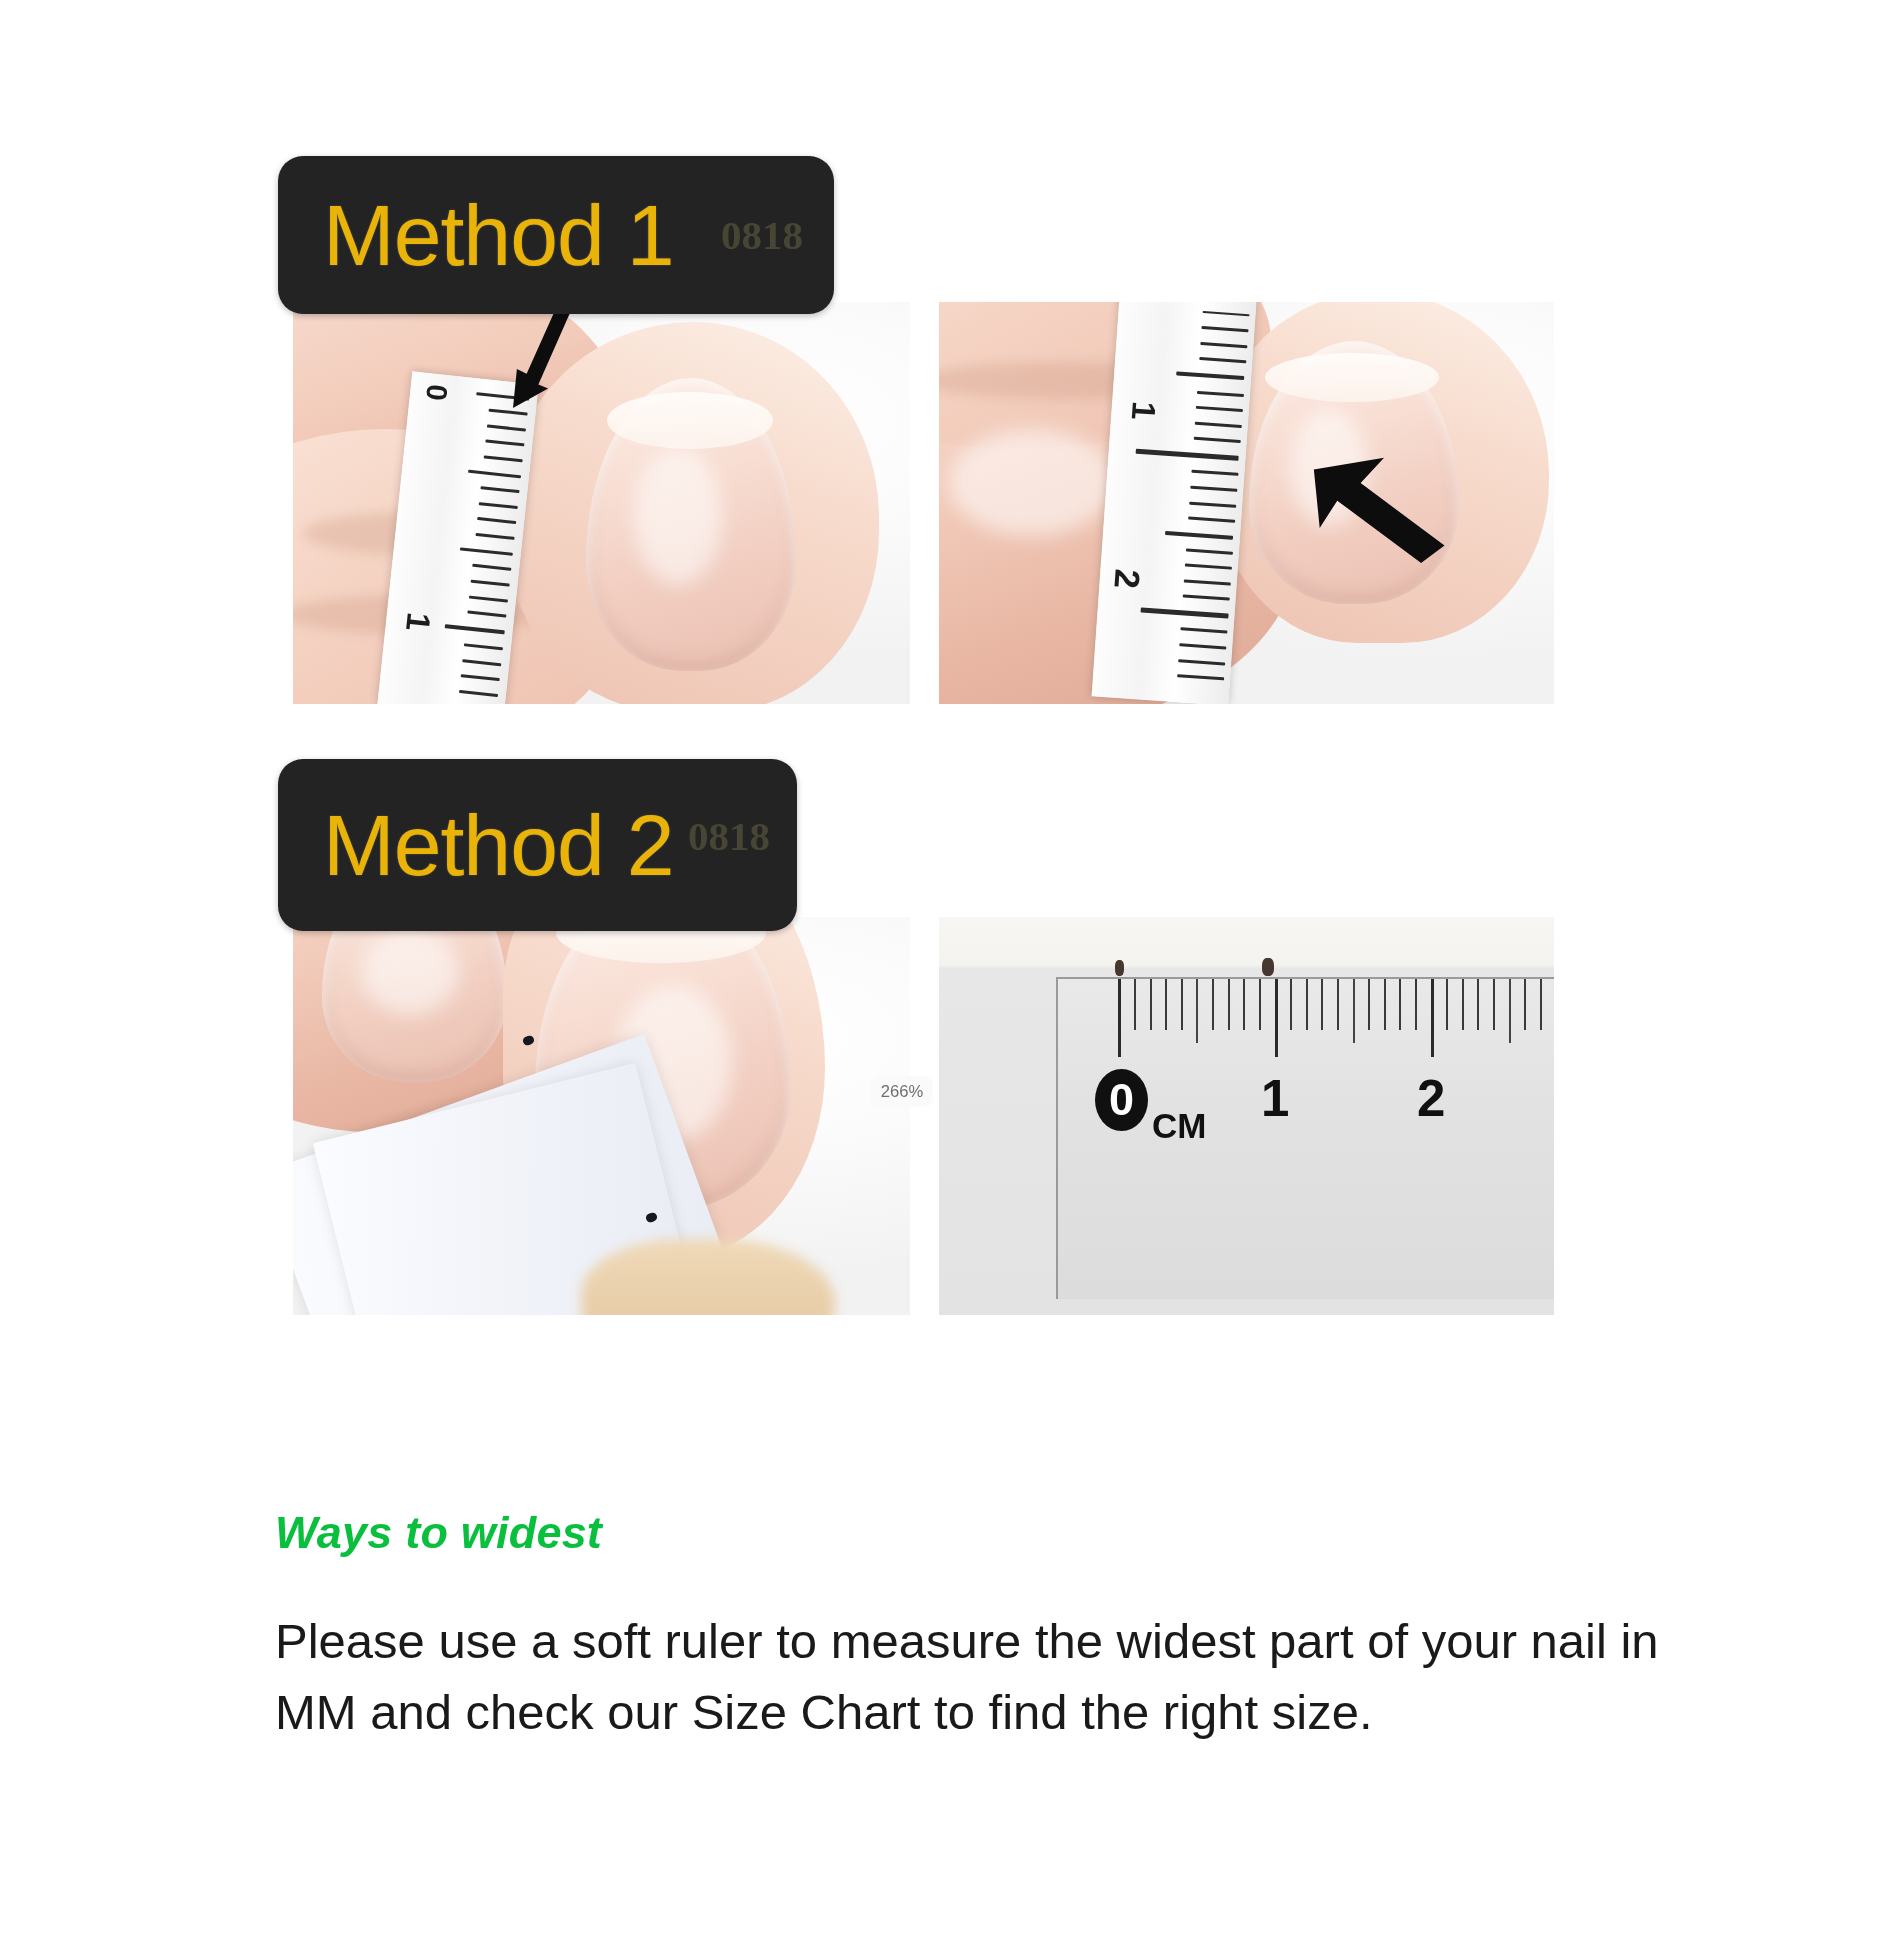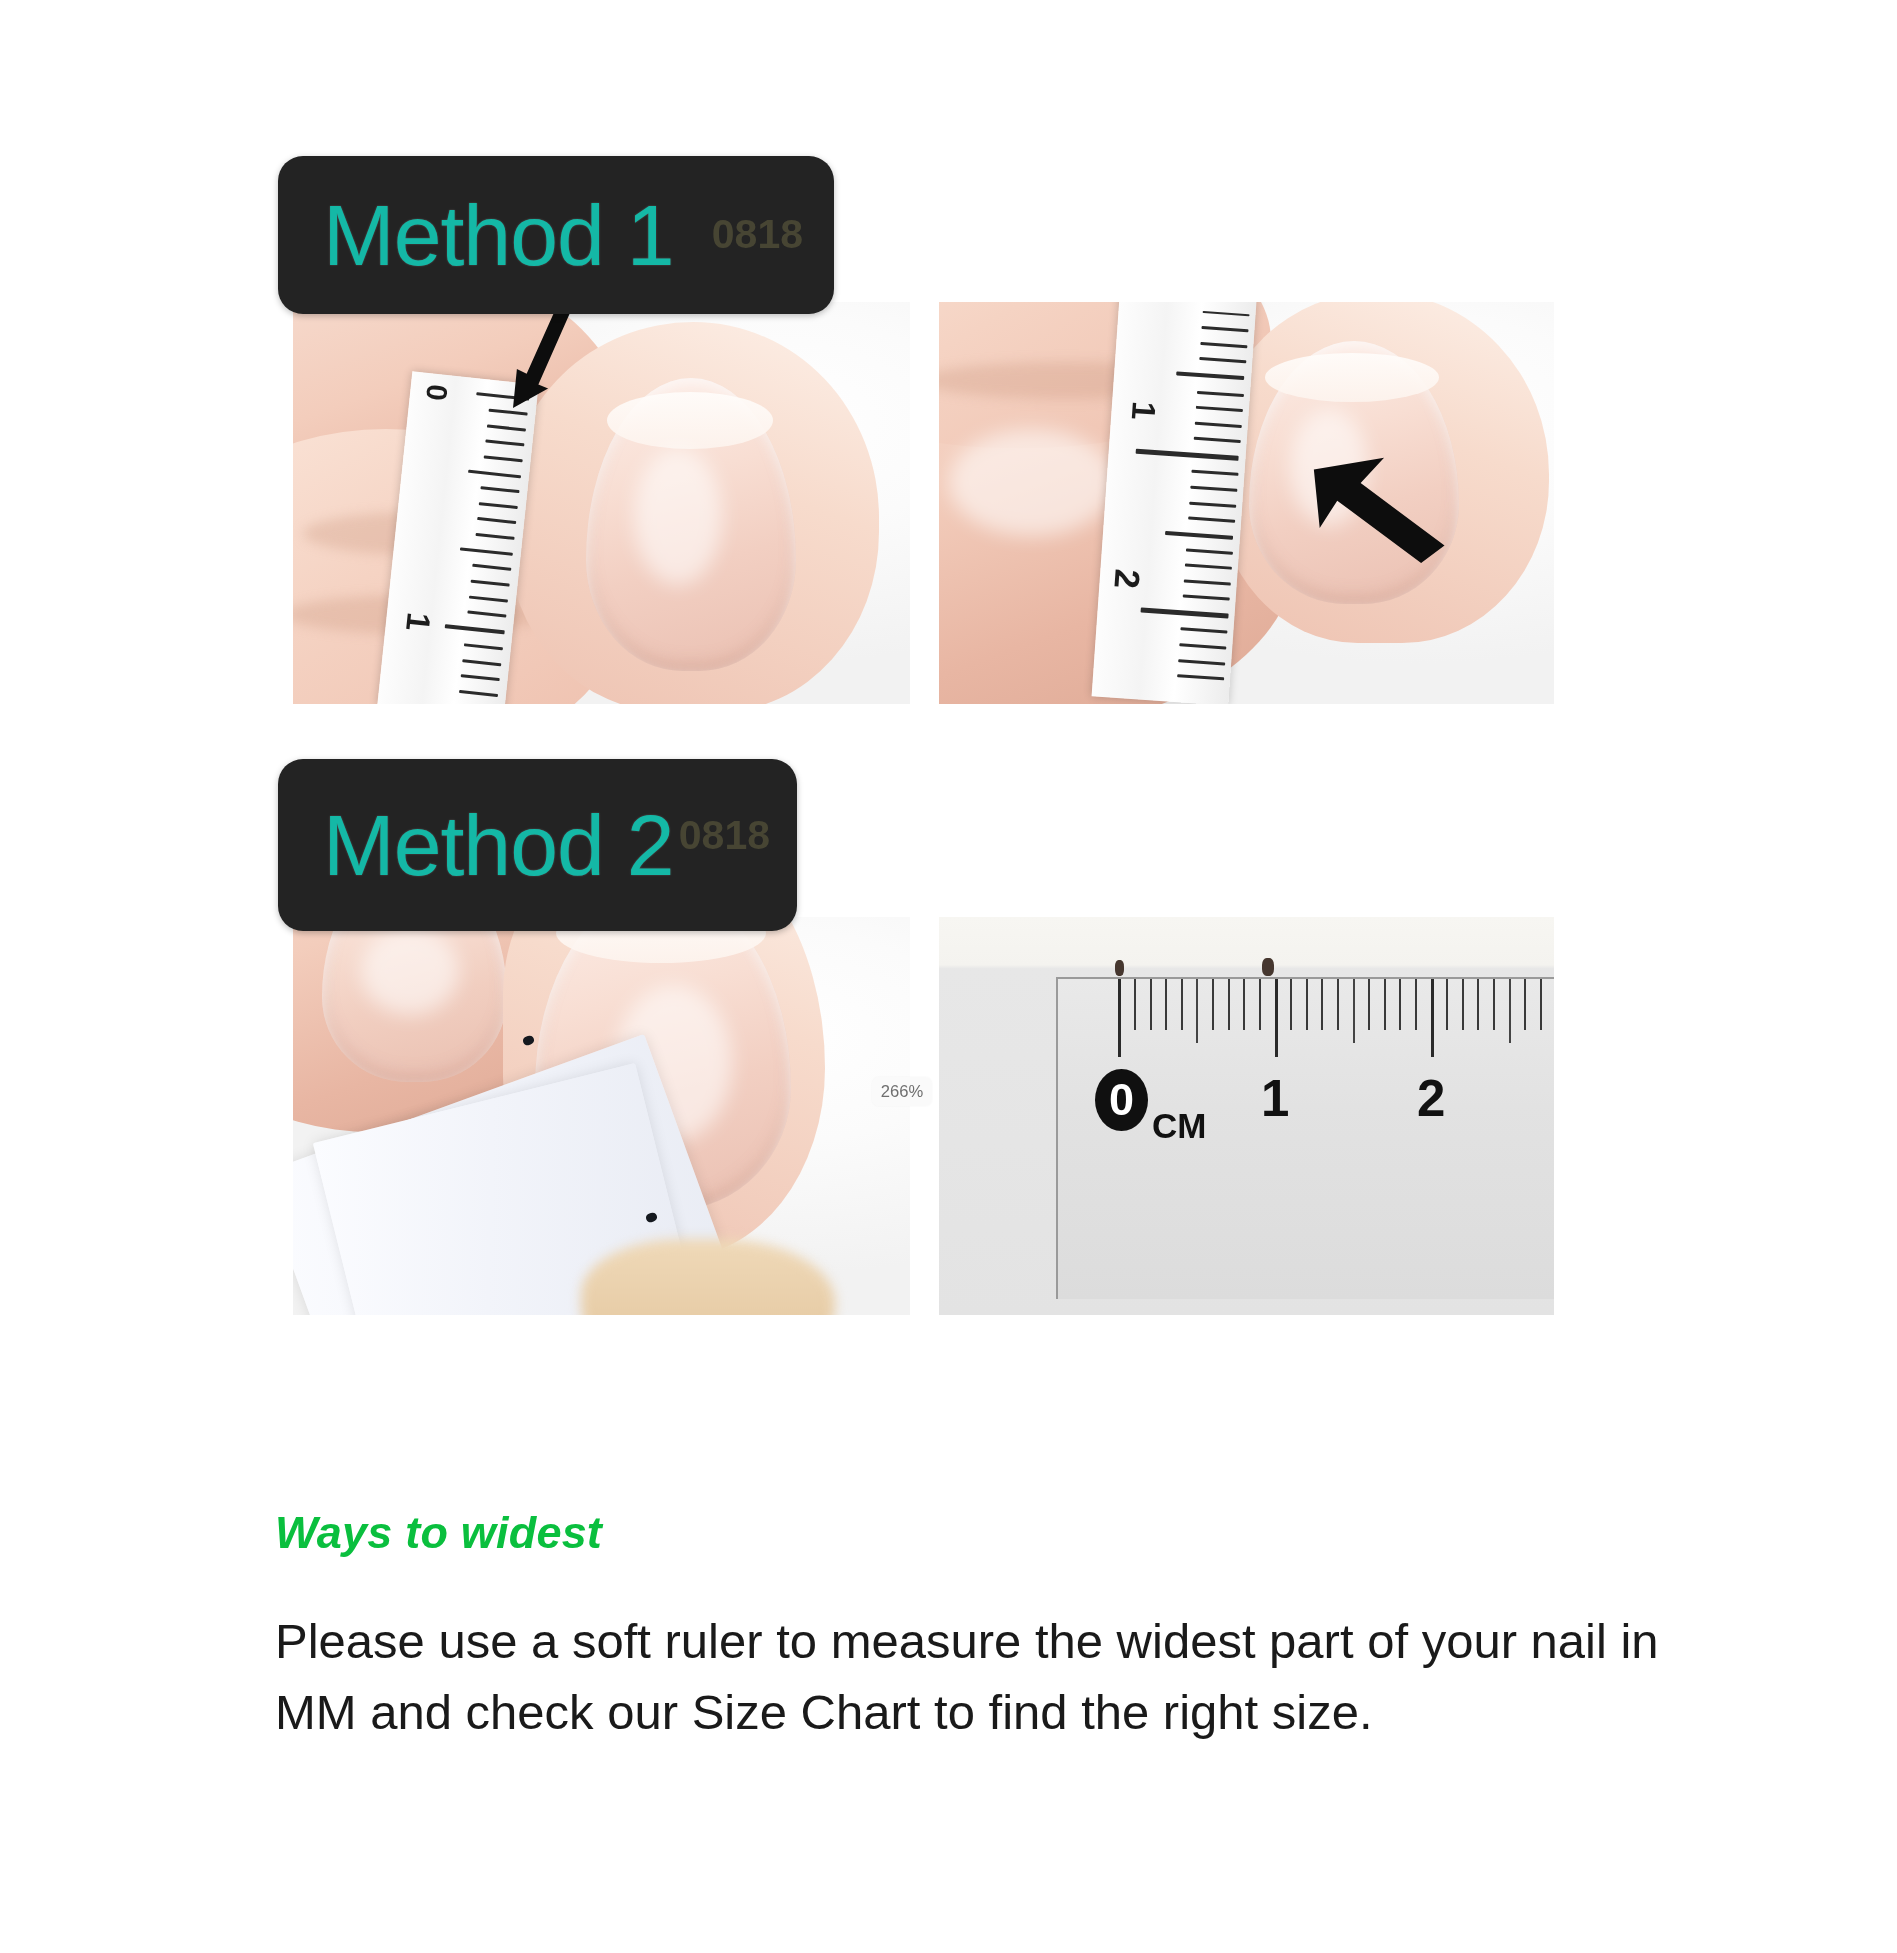--- a/index.html
+++ b/index.html
@@ -105,33 +105,33 @@
   .method-banner {
     position: absolute;
     background: #232323;
     border-radius: 25px;
     display: flex;
     align-items: center;
     z-index: 30;
     box-shadow: 0 2px 5.9px rgba(0,0,0,.25);
   }
   .method-banner .label {
-    color: #14b8a6;
+    color: #eab308;
     font-family: "Liberation Sans", sans-serif;
     font-weight: 400;
     font-size: 86px;
     letter-spacing: -1px;
     padding-left: 45px;
     text-shadow: 0 0 2px rgba(255,255,255,.25);
   }
   .ghost-text {
     position: absolute;
     color: rgba(155,150,90,.30);
     font-size: 41px;
-    font-family: Liberation Sans, sans-serif;
+    font-family: Liberation Serif, serif;
     font-weight: 700;
     pointer-events: none;
   }
 
   
   .zoom-badge {
     position: absolute;
     background: rgba(250,250,250,.92);
     border-radius: 6.8px;
     color: #6f6f6f;

